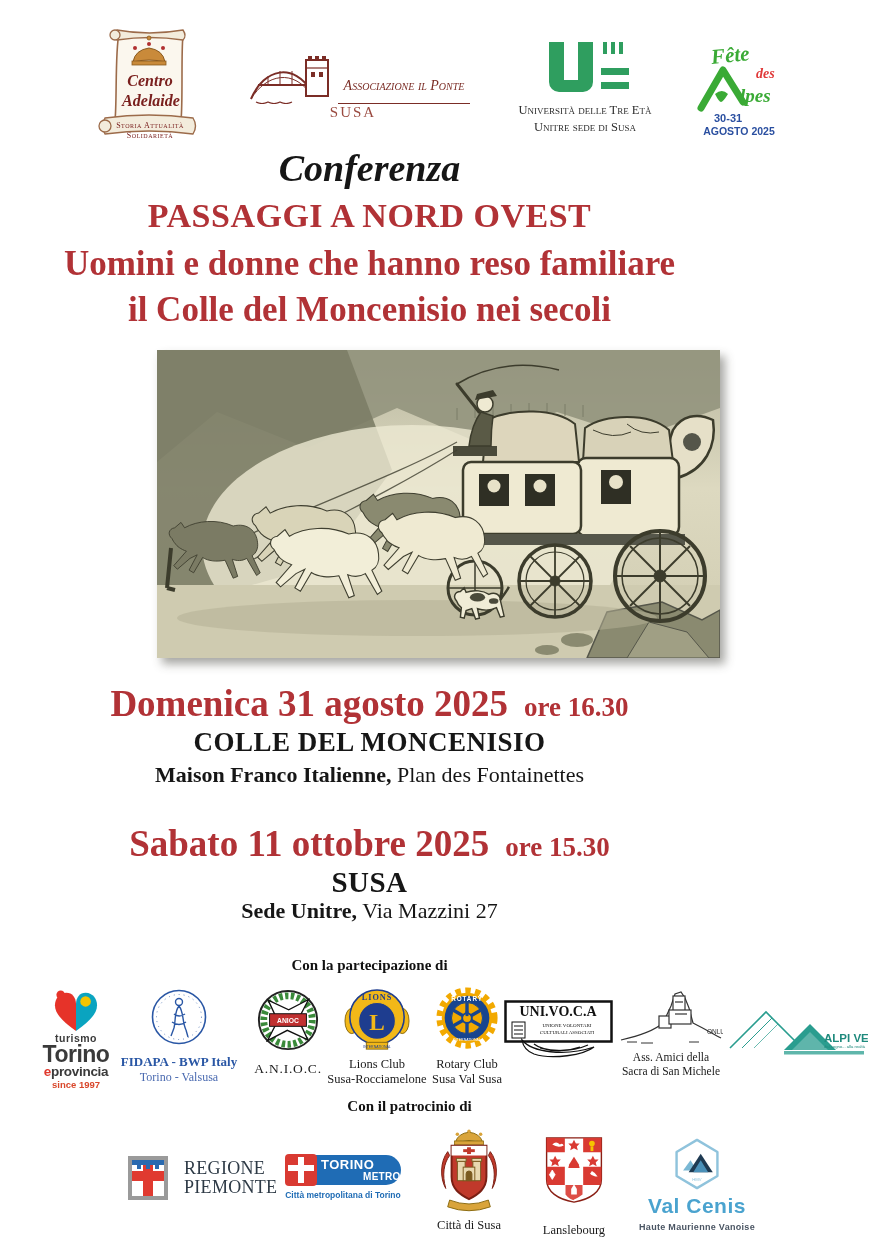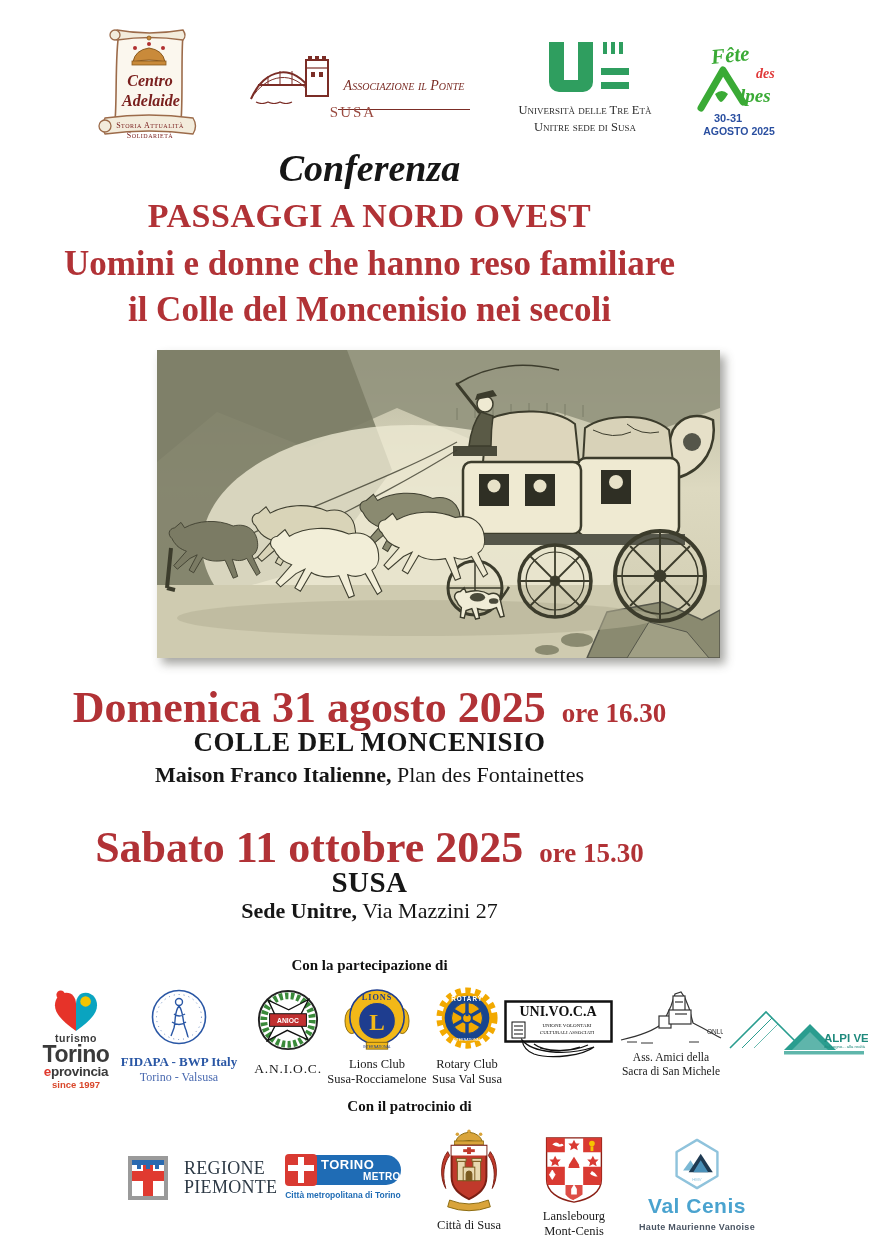--- a/index.html
+++ b/index.html
@@ -3,29 +3,29 @@
 <meta charset="utf-8">
 <style>
   html,body{margin:0;padding:0;background:#ffffff;}
   .poster{position:relative;width:877px;height:1241px;background:#ffffff;overflow:hidden;
           font-family:"Liberation Serif",serif;color:#1f1f1f;}
   .abs{position:absolute;}
   .ctr{text-align:center;width:715px;left:12px;}
   
   .susa-word{font-size:15px;letter-spacing:2px;color:#9a4a40;}
   .ponte-name{font-style:italic;font-variant:small-caps;font-size:14px;color:#7b2d26;
-              border-bottom:1px solid #7b2d26;padding-bottom:15px;}
+              border-bottom:1px solid #7b2d26;padding-bottom:9px;}
   .unitre-txt{font-variant:small-caps;font-size:12.5px;color:#2e2e2e;line-height:1.35;}
   
   .kicker{font-size:38px;font-style:italic;font-weight:bold;color:#161616;}
   .title-red{color:#b13236;font-weight:bold;}
   .t1{font-size:34px;letter-spacing:.5px;}
   .t2{font-size:35px;}
   .date-line{color:#b13236;font-weight:bold;}
-  .date-big{font-size:44px;}
+  .date-big{font-size:37px;}
   .date-time{font-size:27px;margin-left:16px;text-align:center;}
   .place{font-size:27px;font-weight:bold;color:#161616;letter-spacing:.5px;}
   .venue{font-size:22px;color:#161616;}
   .venue b{font-weight:bold;}
   .sec-head{font-size:15px;font-weight:bold;color:#111;}
   
   .engraving{box-shadow:5px 6px 9px rgba(60,60,50,.45);}
   
   .lblock{position:absolute;display:flex;flex-direction:column;align-items:center;}
   .cap{font-size:12.5px;color:#1a1a1a;line-height:1.18;text-align:center;}
@@ -437,21 +437,21 @@
       <circle cx="50" cy="8" r="3" fill="#f5c400"></circle>
         <rect x="48.5" y="11" width="3" height="5" fill="#f5c400"></rect>
       <path d="M31,4 l2,4 4,0 -3,3 1,4 -4,-2 -4,2 1,-4 -3,-3 4,0 Z" fill="#d93a32"></path>
       <path d="M11,21 l2,4 4,0 -3,3 1,4 -4,-2 -4,2 1,-4 -3,-3 4,0 Z" fill="#d93a32"></path>
       <path d="M51,21 l2,4 4,0 -3,3 1,4 -4,-2 -4,2 1,-4 -3,-3 4,0 Z" fill="#d93a32"></path>
       <path d="M26,30 l5,-8 5,8 1,4 h-12 Z" fill="#d93a32"></path>
       <path d="M8,36 l3,5 -3,5 -3,-5 Z M11,41 h-6" fill="#ffffff" stroke="#fff" stroke-width="0.8"></path>
       <path d="M50,37 q4,2 6,6 q-5,0 -8,-3 Z" fill="#ffffff"></path>
       <path d="M28,56 l3,-5 3,5 v6 h-6 Z" fill="#ffffff"></path>
     </svg>
-    <div class="cap" style="margin-top:5px;">Lanslebourg</div>
+    <div class="cap" style="margin-top:19px;">Lanslebourg</div>
     <div class="cap">Mont-Cenis</div>
   </div>
 
   <div class="lblock" style="left:638px;top:1138px;width:118px;">
     <svg width="50" height="52" viewBox="0 0 52 56">
       <path d="M26,2 L48,15 L48,41 L26,54 L4,41 L4,15 Z" fill="#ffffff" stroke="#8fc3dc" stroke-width="2.6" stroke-linejoin="round"></path>
       <path d="M11,35 L19,24 L26,35 Z" fill="#7ab8d4"></path>
       <path d="M17,37 L30,17 L43,37 Z" fill="#1e3a52"></path>
       <path d="M22,37 L30,24 L38,37 Z" fill="#4a90b8"></path>
       <text x="26" y="46" text-anchor="middle" font-size="4.5" fill="#8fc3dc" class="sans">HMV</text>

